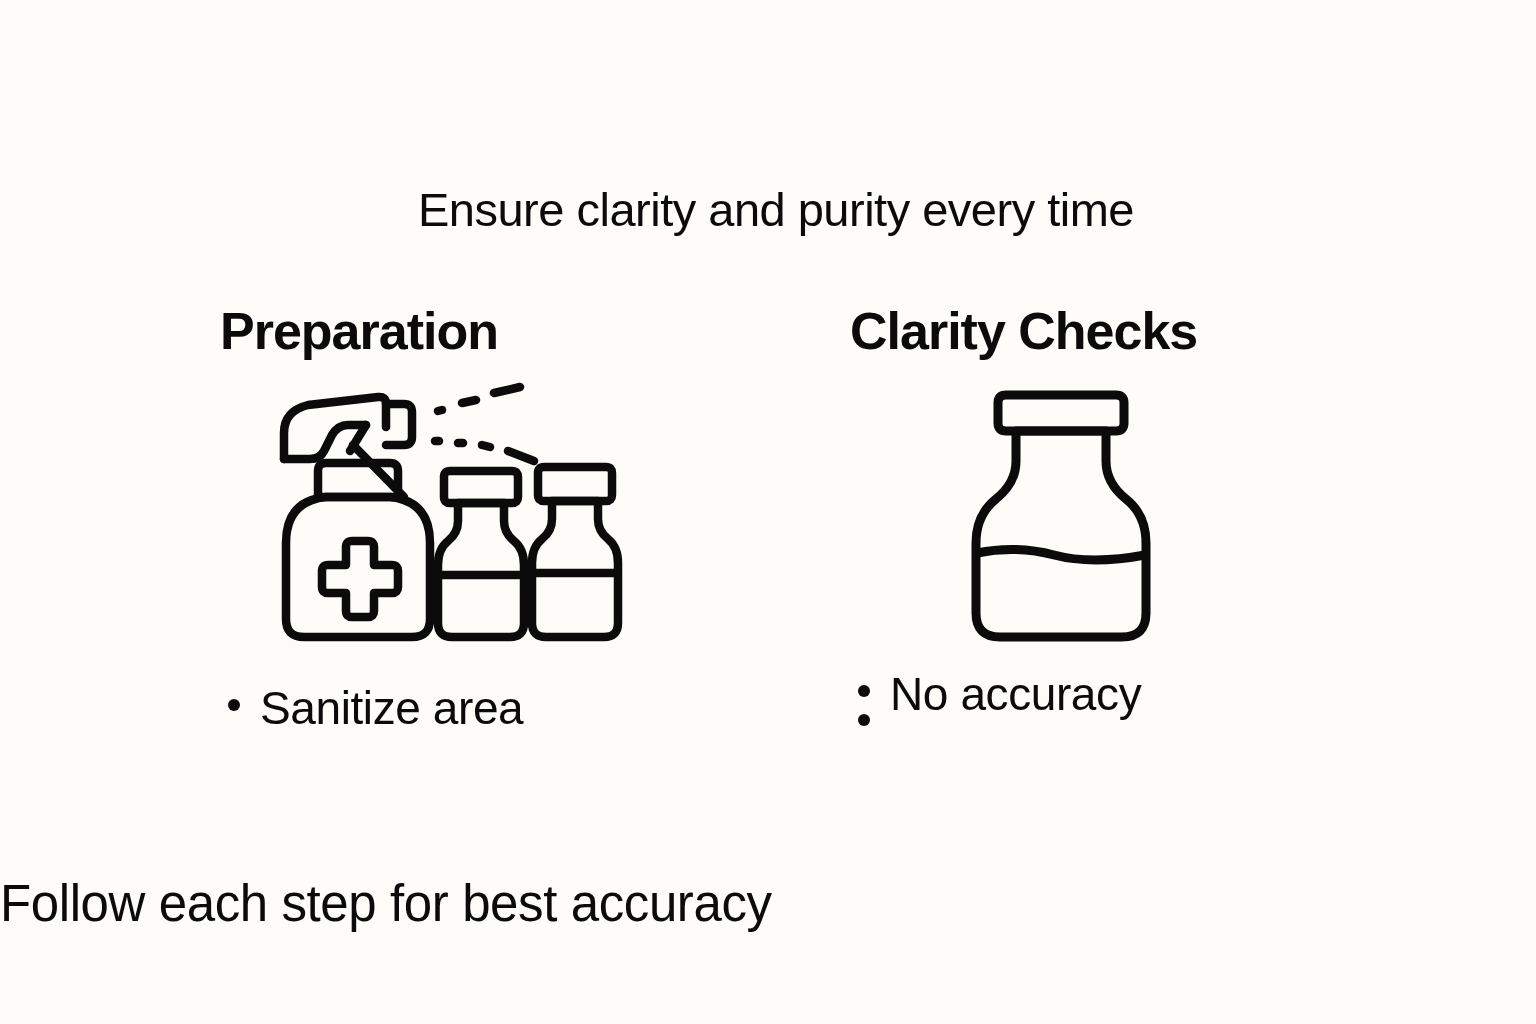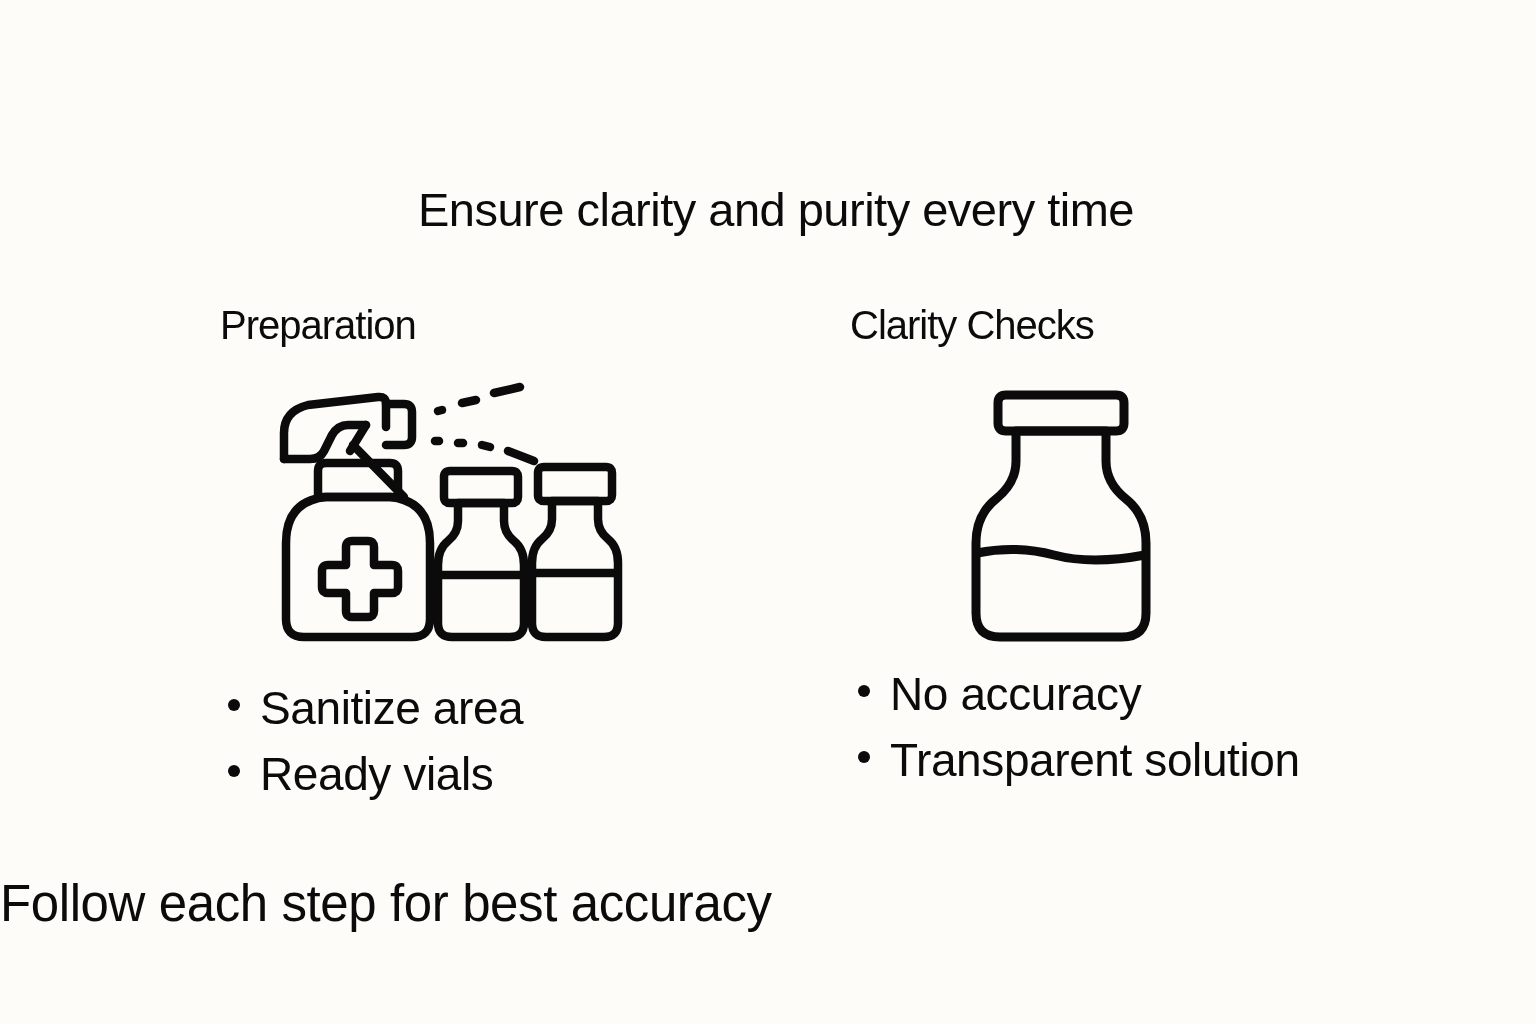--- a/index.html
+++ b/index.html
@@ -47,22 +47,22 @@
 
   
   .column {
     position: absolute;
     top: 305px;
   }
   #col-left  { left: 190px; width: 620px; }
   #col-right { left: 820px; width: 620px; }
 
   .col-heading {
-    font-size: 40px;
-    font-weight: normal;
+    font-size: 52px;
+    font-weight: bold;
     letter-spacing: -1px;
     line-height: 1;
     color: #0B0B0B;
     white-space: nowrap;
     height: 58px;
   }
   #col-left  .col-heading { padding-left: 30px; }
   #col-right .col-heading { padding-left: 30px; }
 
   .icon-area {
@@ -169,24 +169,20 @@
           <line x1="343" y1="198" x2="427" y2="198"></line>
         </g>
       </svg>
     </div>
 
     <ul class="bullet-list">
       <li class="bullet-item">
         <span class="bullet-dot"></span>
         <span>Sanitize area</span>
       </li>
-      <li class="bullet-item">
-        <span class="bullet-dot"></span>
-        <span>Ready vials</span>
-      </li>
     </ul>
   </div>
 
   <div class="column" id="col-right">
 
     <div class="col-heading">Clarity Checks</div>
 
     <div class="icon-area">
       <svg width="440" height="270" viewBox="0 0 440 270">
         <g fill="none" stroke="#0B0B0B" stroke-width="9" stroke-linecap="round" stroke-linejoin="round">
@@ -200,20 +196,19 @@
       </svg>
     </div>
 
     <ul class="bullet-list">
       <li class="bullet-item">
         <span class="bullet-dot"></span>
         <span>No accuracy</span>
       </li>
       <li class="bullet-item">
         <span class="bullet-dot"></span>
-        <span>Transparent solution</span>
       </li>
     </ul>
   </div>
 
   <div id="footer">Follow each step for best accuracy</div>
 
 </div>
 
 </body></html>

